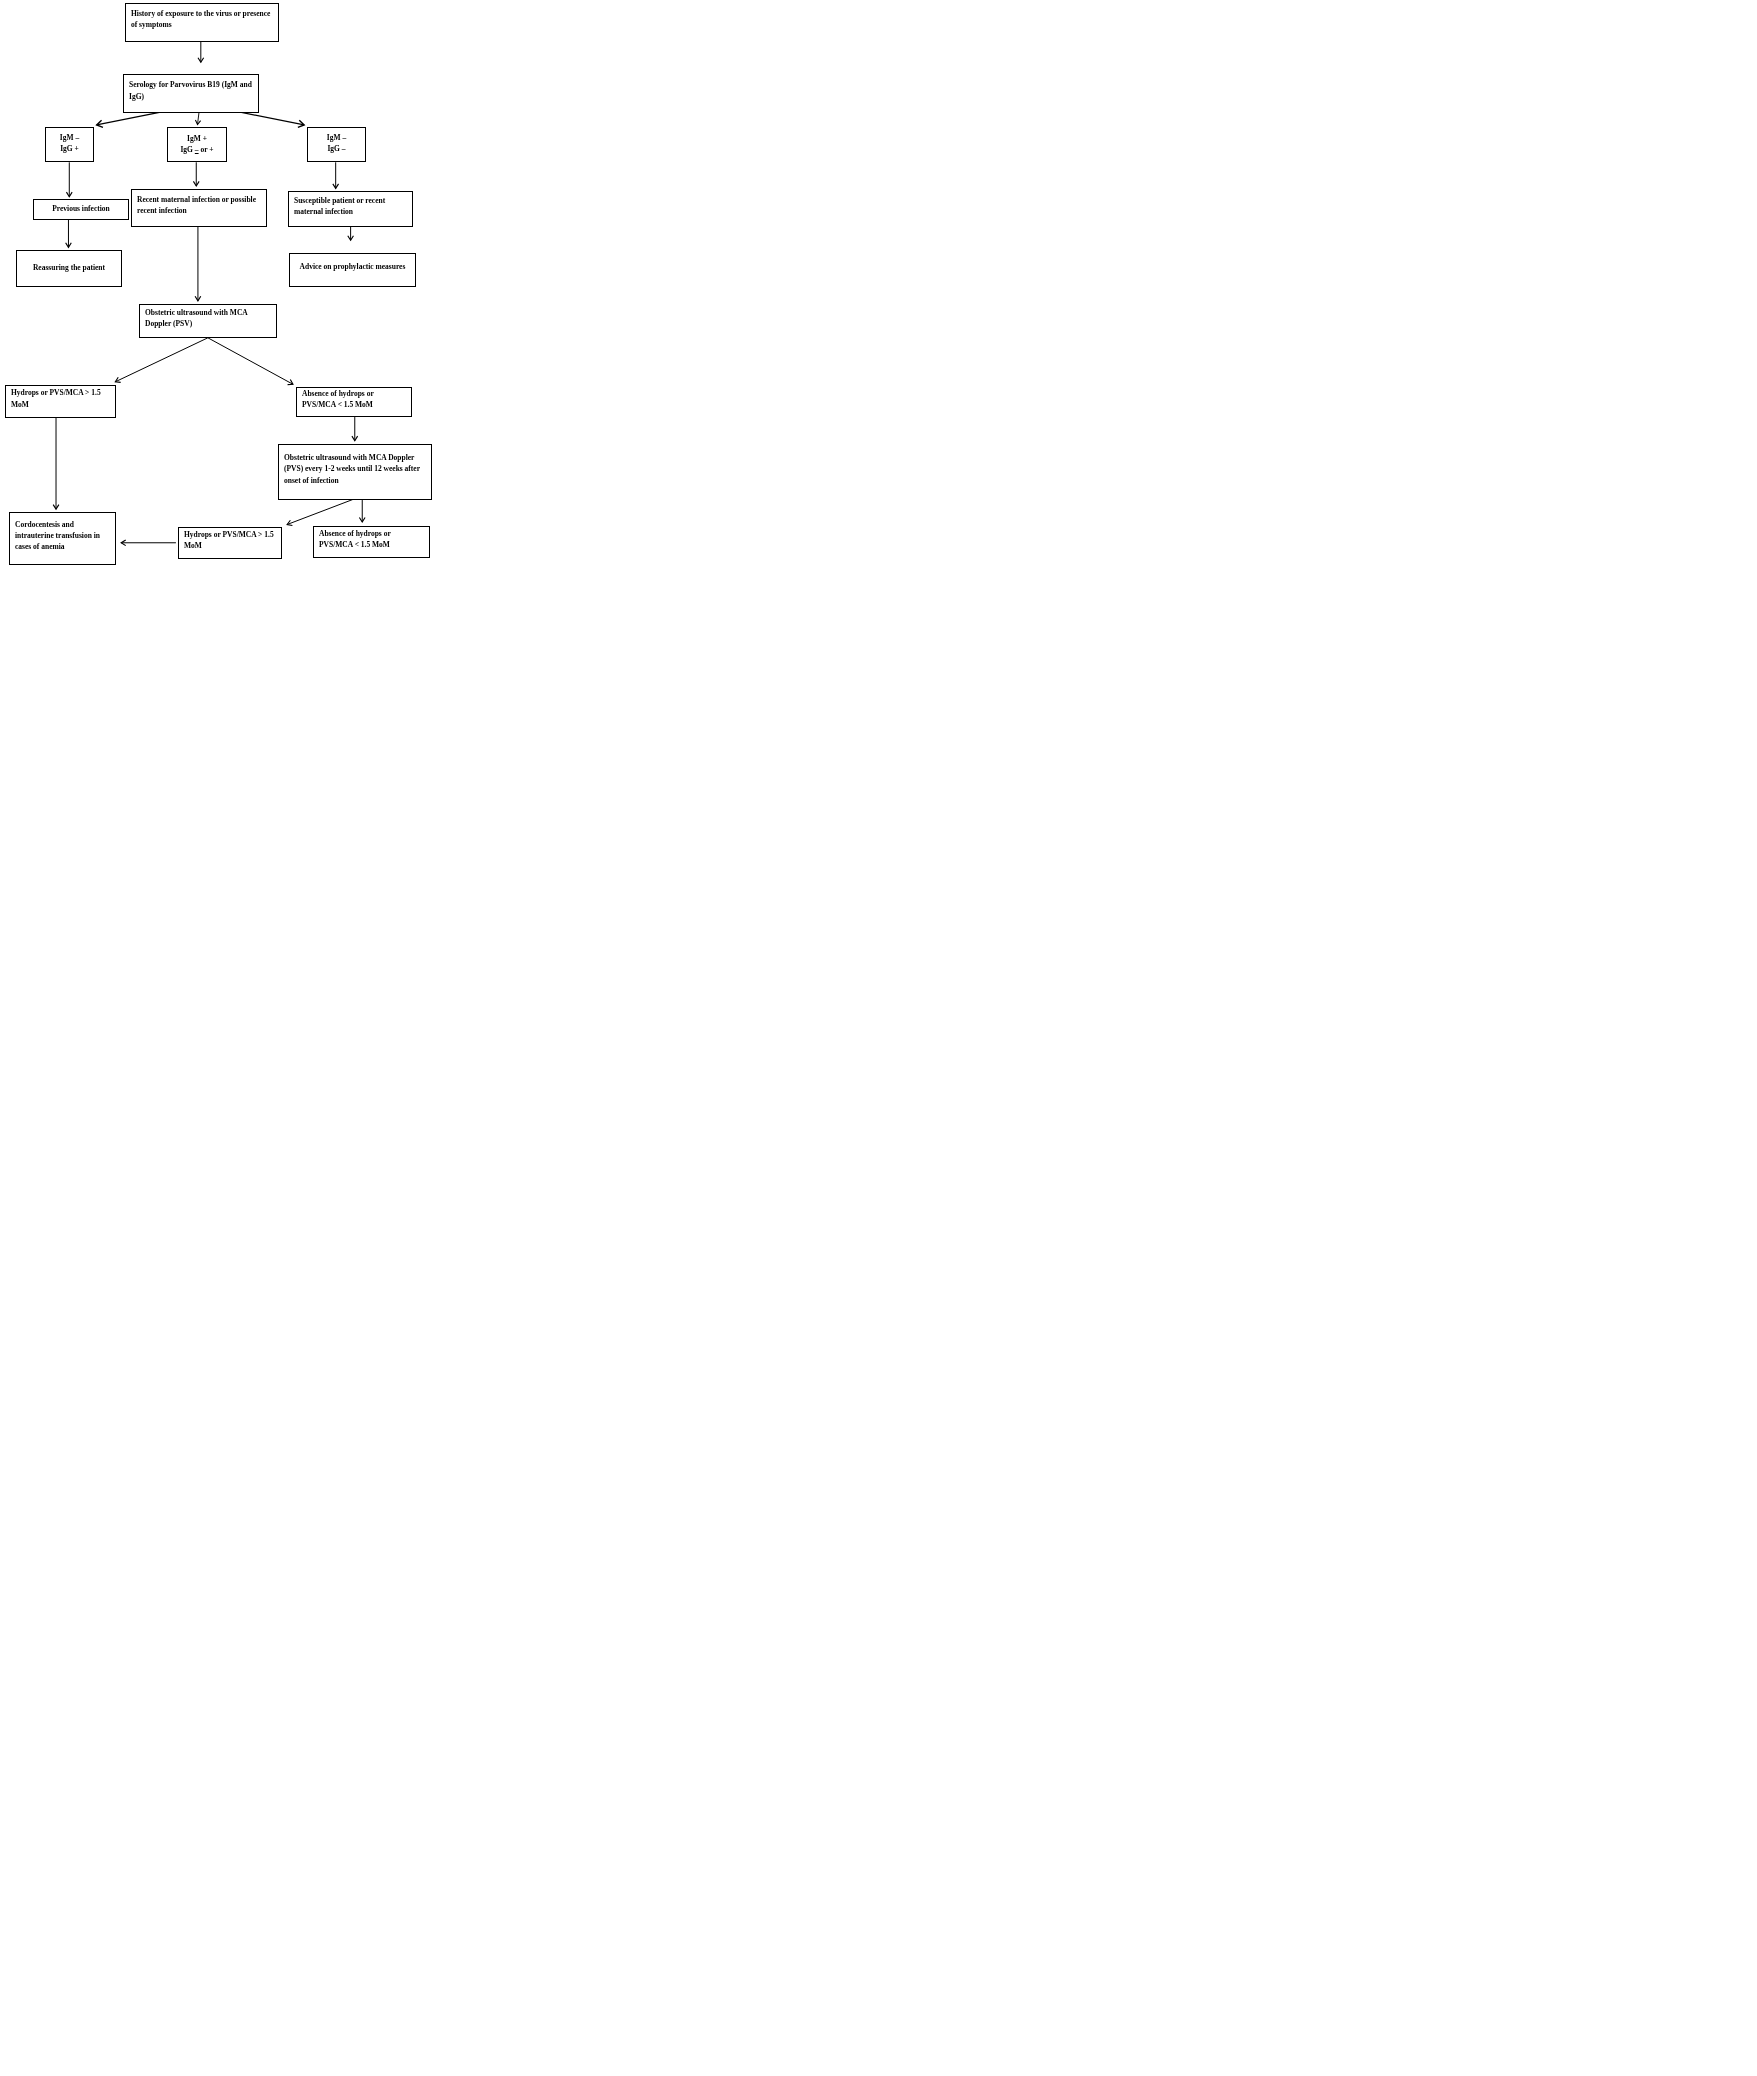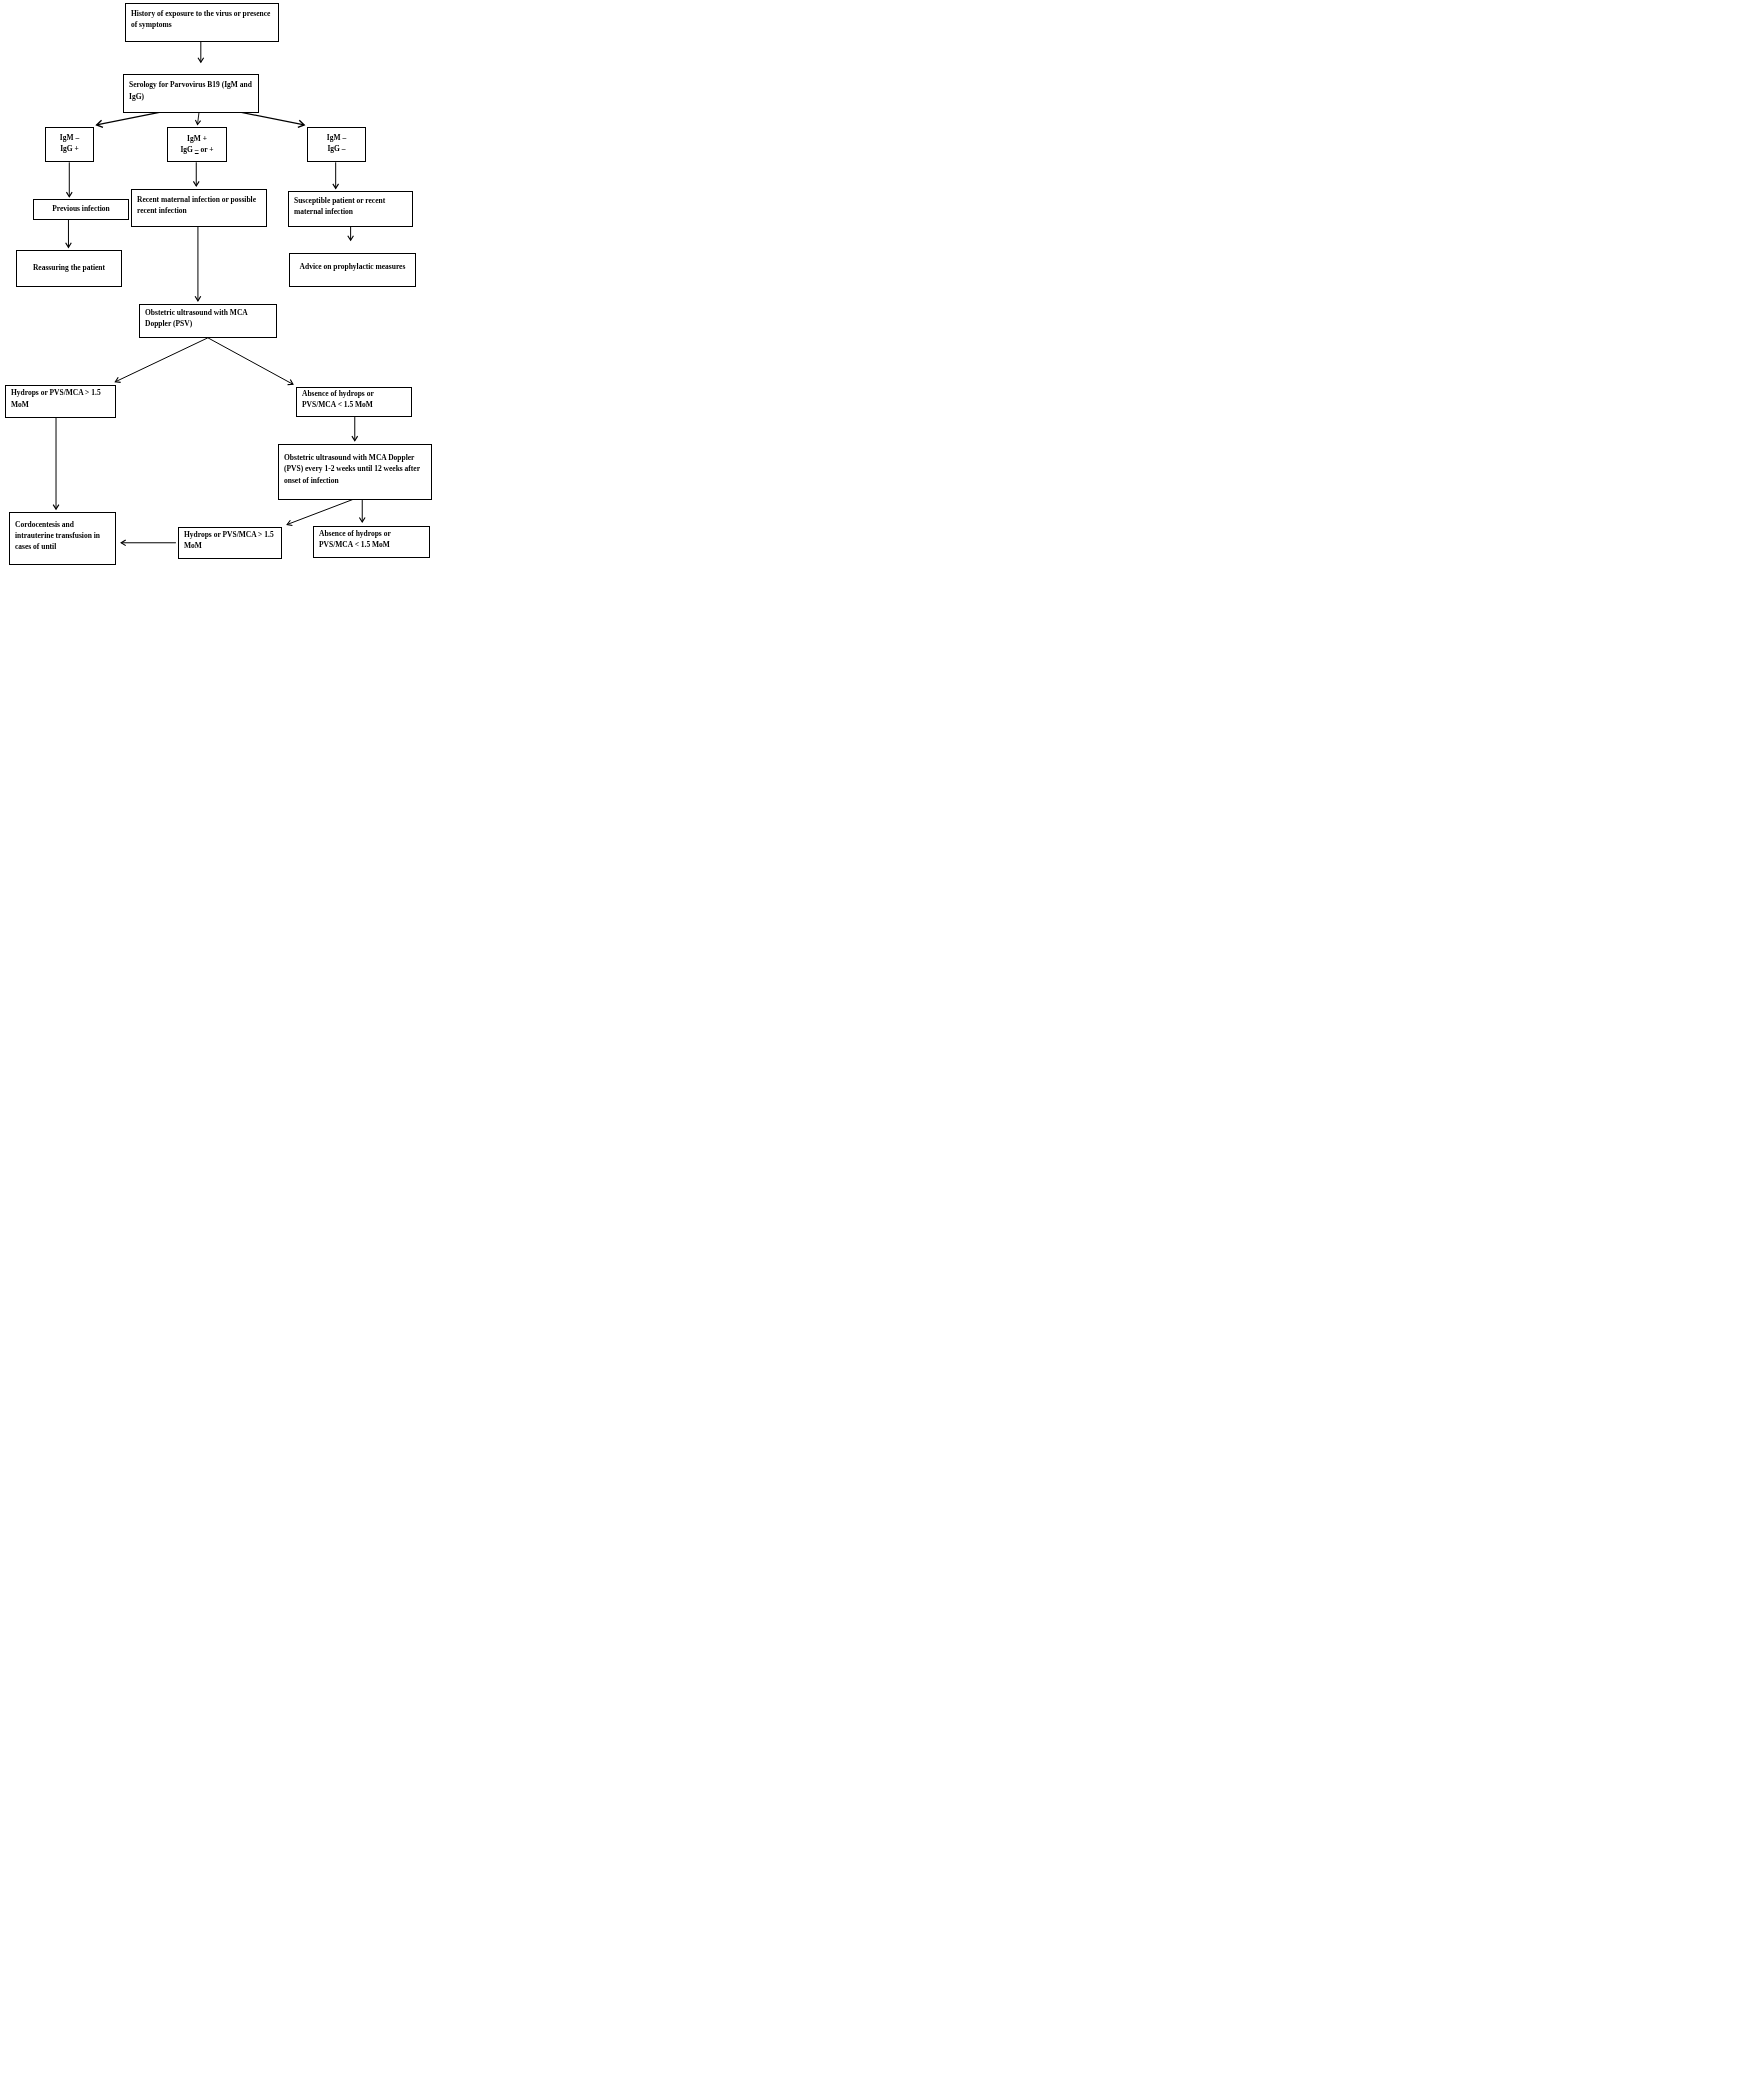--- a/index.html
+++ b/index.html
@@ -132,21 +132,21 @@
 
   <div class="node n-absence-right">
     <span>Absence of hydrops or PVS/MCA &lt; 1.5 MoM</span>
   </div>
 
   <div class="node n-pvs">
     <span>Obstetric ultrasound with MCA Doppler (PVS) every 1-2 weeks until 12 weeks after onset of infection</span>
   </div>
 
   <div class="node n-cordo">
-    <span>Cordocentesis and intrauterine transfusion in cases of until</span>
+    <span>Cordocentesis and intrauterine transfusion in cases of anemia</span>
   </div>
 
   <div class="node n-hydrops-bot">
     <span>Hydrops or PVS/MCA &gt; 1.5 MoM</span>
   </div>
 
   <div class="node n-absence-bot">
     <span>Absence of hydrops or PVS/MCA &lt; 1.5 MoM</span>
   </div>
 

